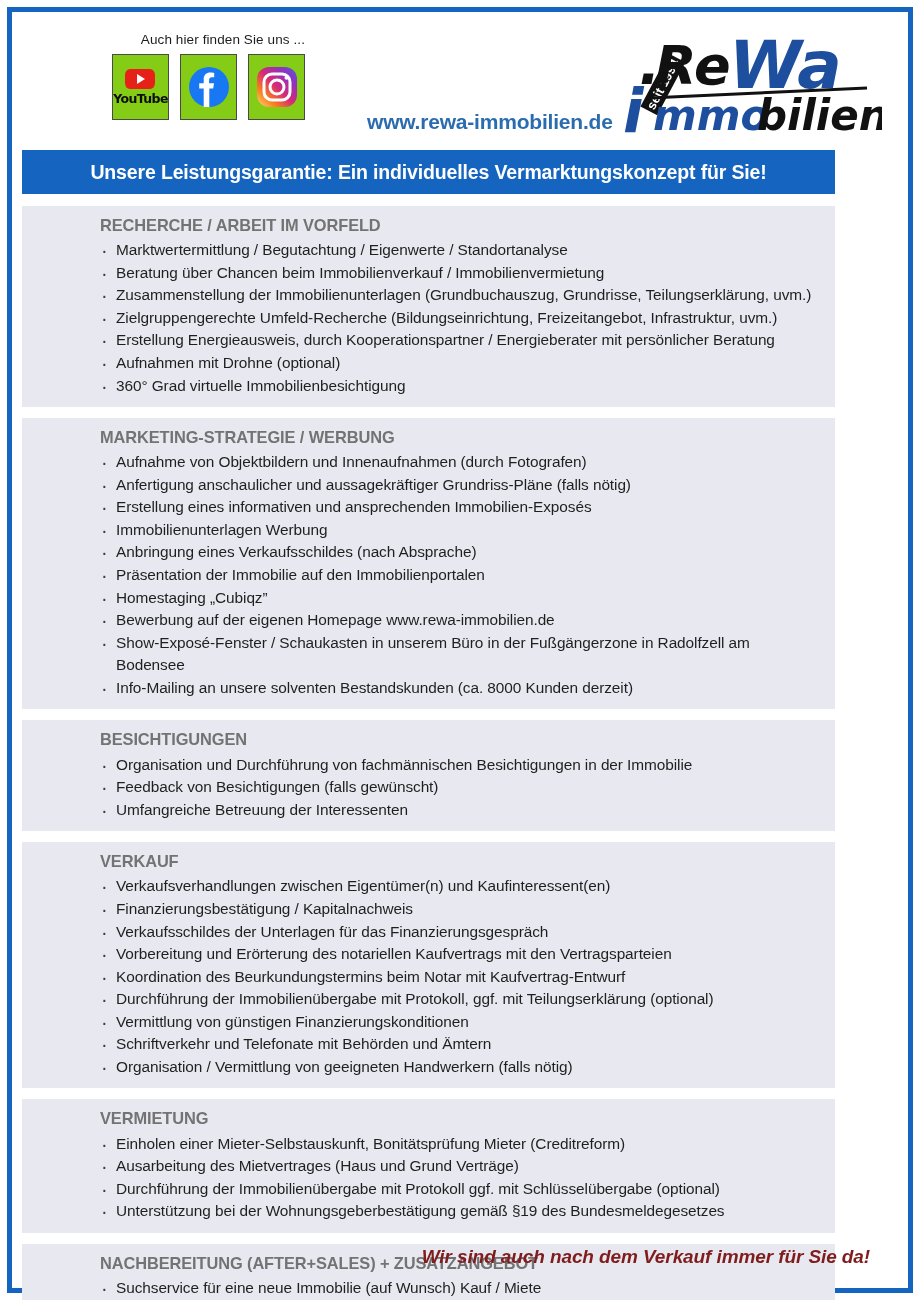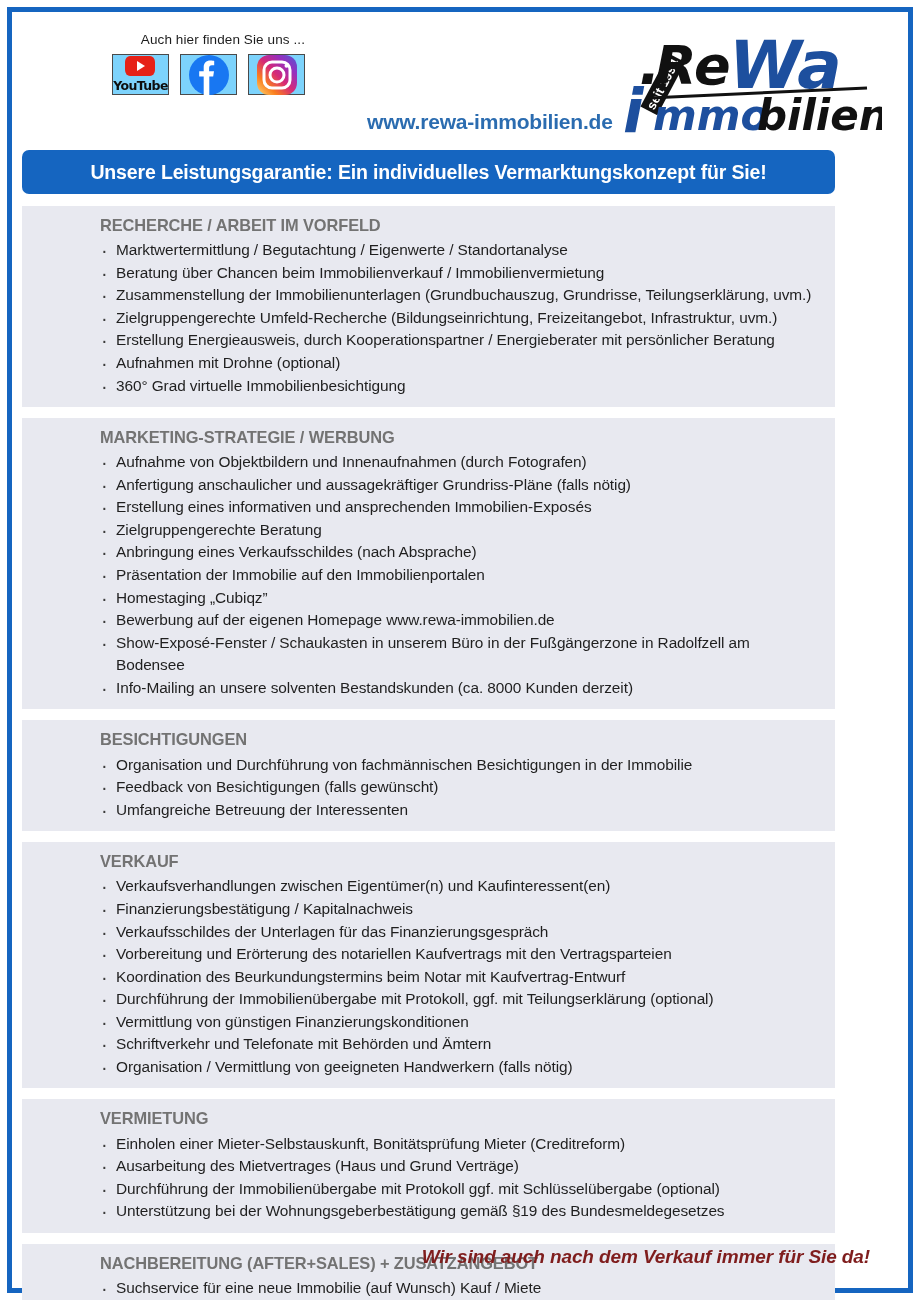--- a/index.html
+++ b/index.html
@@ -57,23 +57,23 @@
     letter-spacing: 0.1px;
     margin-bottom: 7px;
     white-space: nowrap;
   }
   #social-icons {
     display: flex;
     gap: 11px;
   }
   .social-box {
     width: 57px;
-    height: 41px;
+    height: 66px;
     border: 1.6px solid #4a4a4a;
-    background: #7dd3fc;
+    background: #84cc16;
     display: flex;
     align-items: center;
     justify-content: center;
     box-sizing: border-box;
   }
   .yt-wrap {
     display: flex;
     flex-direction: column;
     align-items: center;
     justify-content: center;
@@ -127,21 +127,20 @@
   #banner {
     position: absolute;
     left: 22px;
     top: 150px;
     width: 813px;
     height: 44px;
     background: #1565c0;
     display: flex;
     align-items: center;
     justify-content: center;
-    border-radius: 7px;
   }
   #banner-text {
     color: #ffffff;
     font-size: 19.5px;
     letter-spacing: -0.15px;
     white-space: nowrap;
   }
   #banner-text b { font-weight: bold; }
   #banner-text span.light { font-weight: 600; }
 
@@ -294,21 +293,21 @@
           <li>Aufnahmen mit Drohne (optional)</li>
           <li>360° Grad virtuelle Immobilienbesichtigung</li>
         </ul>
       </div>
       <div class="section">
         <div class="section-title">MARKETING-STRATEGIE / WERBUNG</div>
         <ul class="items">
           <li>Aufnahme von Objektbildern und Innenaufnahmen (durch Fotografen)</li>
           <li>Anfertigung anschaulicher und aussagekräftiger Grundriss-Pläne (falls nötig)</li>
           <li>Erstellung eines informativen und ansprechenden Immobilien-Exposés</li>
-          <li>Zielgruppengerechte Beratung</li>
+          <li>Immobilienunterlagen Werbung</li>
           <li>Anbringung eines Verkaufsschildes (nach Absprache)</li>
           <li>Präsentation der Immobilie auf den Immobilienportalen</li>
           <li>Homestaging „Cubiqz”</li>
           <li>Bewerbung auf der eigenen Homepage www.rewa-immobilien.de</li>
           <li>Show-Exposé-Fenster / Schaukasten in unserem Büro in der Fußgängerzone in Radolfzell am Bodensee</li>
           <li>Info-Mailing an unsere solventen Bestandskunden (ca. 8000 Kunden derzeit)</li>
         </ul>
       </div>
       <div class="section">
         <div class="section-title">BESICHTIGUNGEN</div>

